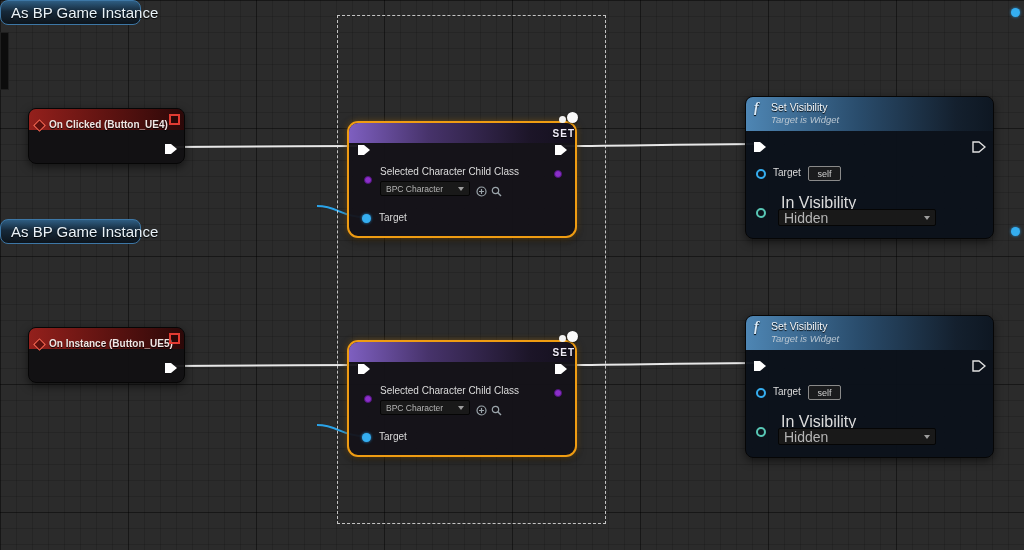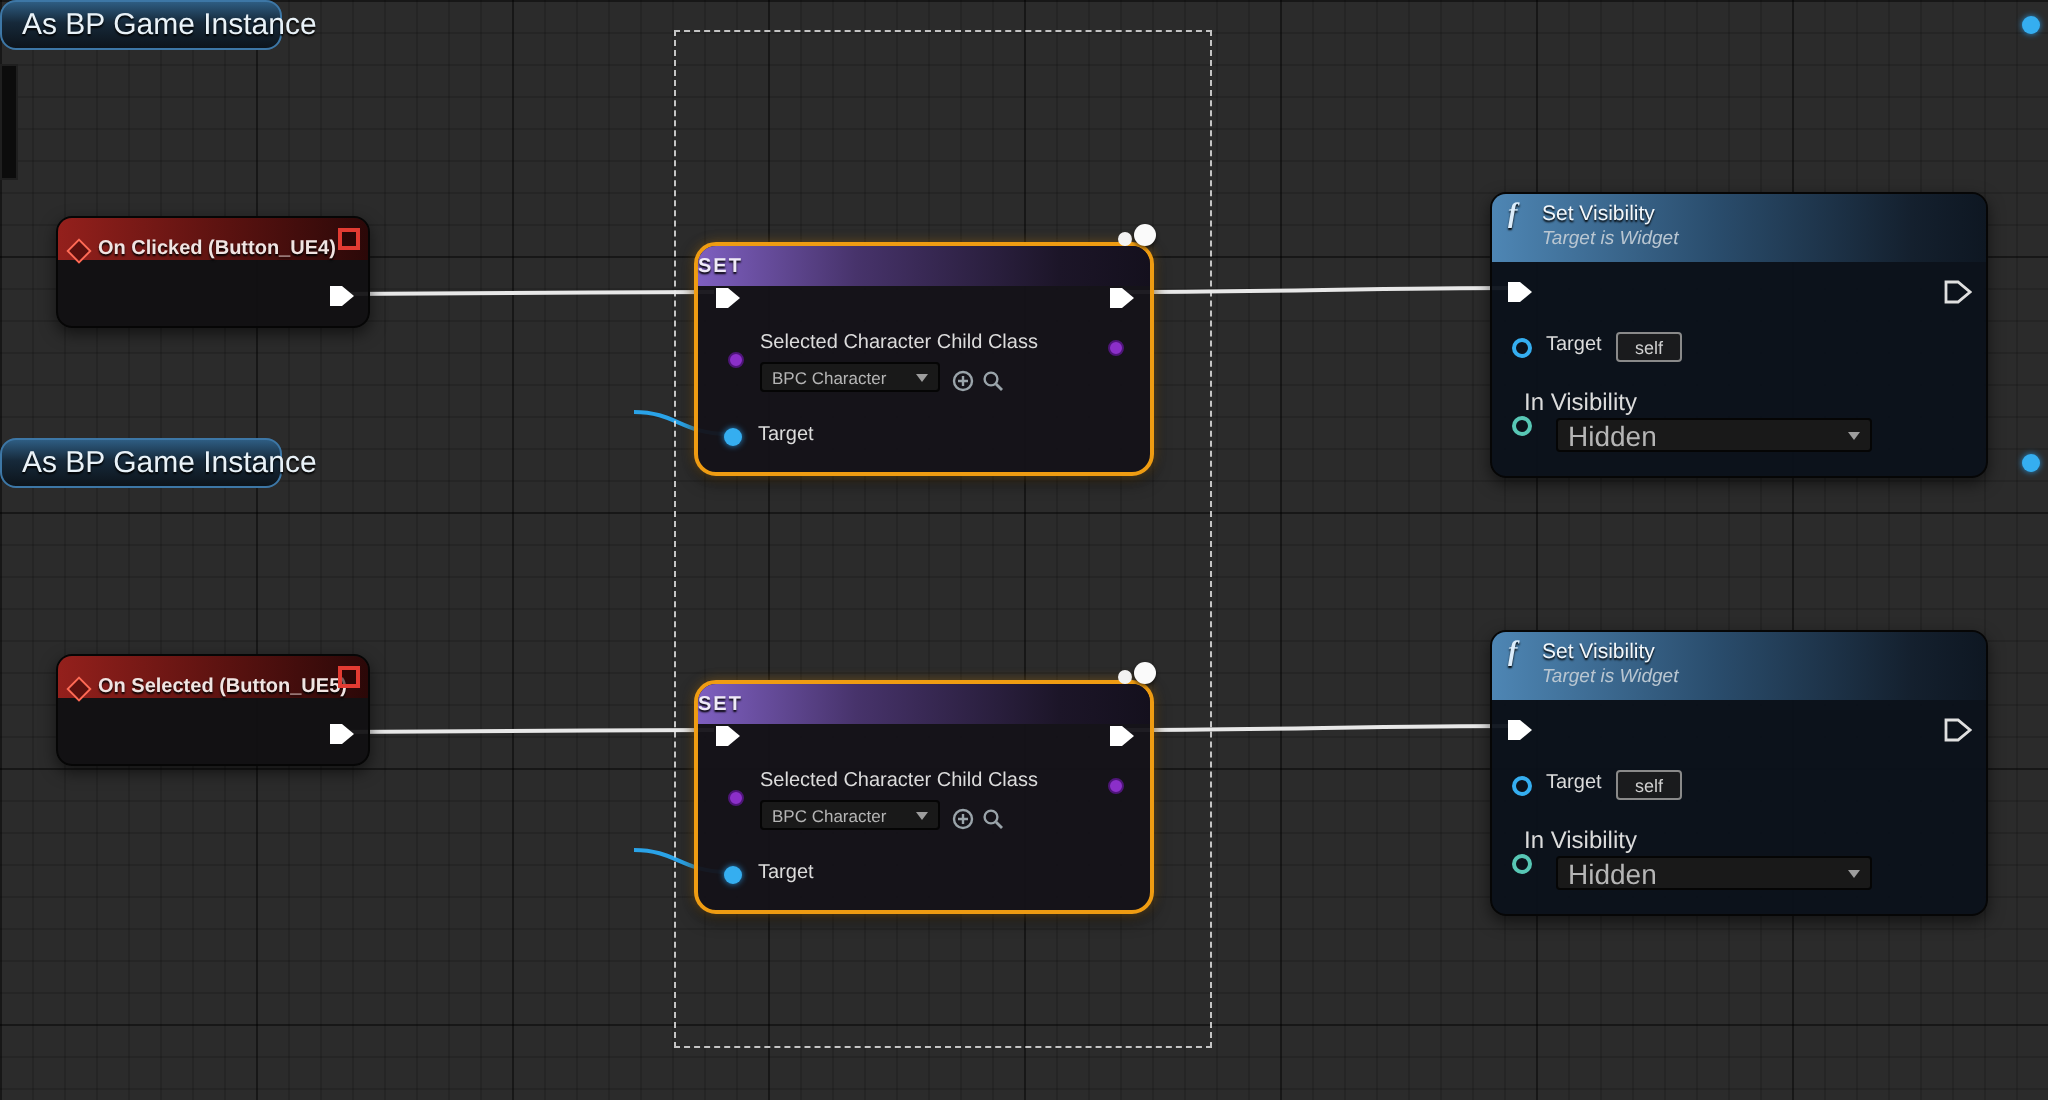--- a/index.html
+++ b/index.html
@@ -39,21 +39,21 @@
   .pin-cyan-filled{width:9px;height:9px;background:#35aef0;box-shadow:0 0 3px rgba(40,170,255,.8);}
   .pin-cyan-hollow{width:10px;height:10px;border:2px solid #35aef0;background:transparent;}
   .pin-purple{width:8px;height:8px;background:#8b2fc9;border:1px solid #4e1579;}
   .pin-enum-hollow{width:10px;height:10px;border:2px solid #58c7b5;background:transparent;}
   
   .set-node{left:347px;top:121px;width:226px;height:113px;border-radius:11px;
     border:2px solid #ef9c12;background:rgba(20,18,24,0.95);
     box-shadow:0 0 6px rgba(239,156,18,.35),0 3px 8px rgba(0,0,0,.55);}
   .set-header{height:20px;border-radius:9px 9px 0 0;position:relative;
     background:linear-gradient(90deg,#7e5fc0 0%,#47336b 35%,#1c1528 80%,#14101d 100%);
-    display:flex;align-items:center;justify-content:flex-start;}
+    display:flex;align-items:center;justify-content:flex-end;}
   .set-title{font-size:10px;font-weight:bold;color:#efeaf7;letter-spacing:1px;text-shadow:0 1px 1px #000;}
   .set-prop-label{position:absolute;left:31px;top:43px;font-size:10px;color:#dcdcdc;white-space:nowrap;}
   .set-target-label{position:absolute;left:30px;top:89px;font-size:10px;color:#dcdcdc;}
   .dd{position:absolute;background:#191919;border:1px solid #050505;border-radius:2px;
     color:#b5b5b5;display:flex;align-items:center;justify-content:space-between;
     padding:0 5px;box-sizing:border-box;}
   .dd-class{left:31px;top:58px;width:90px;height:15px;font-size:8.5px;}
   .dd-vis{left:32px;top:112px;width:158px;height:17px;font-size:14px;}
   .chev{width:0;height:0;border-left:3.5px solid transparent;border-right:3.5px solid transparent;border-top:4px solid #9d9d9d;}
   .mini-icon{position:absolute;width:11px;height:11px;}
@@ -64,21 +64,21 @@
   .vis-node{left:745px;top:96px;width:247px;height:141px;background:rgba(11,17,26,0.95);}
   .vis-header{height:34px;border-radius:7px 7px 0 0;position:relative;
     background:linear-gradient(90deg,#4e86b4 0%,#2a4d6d 45%,#14202e 85%,#0e1722 100%);}
   .fn-icon{position:absolute;left:8px;top:3px;font-family:"Liberation Serif",serif;font-style:italic;
     font-weight:bold;font-size:14px;color:#dcedfb;text-shadow:0 1px 1px #000;}
   .vis-title{position:absolute;left:25px;top:4px;font-size:10.5px;font-weight:normal;color:#f2f7fb;text-shadow:0 1px 1px #000;white-space:nowrap;}
   .vis-subtitle{position:absolute;left:25px;top:17px;font-size:9.5px;font-style:italic;color:#b9c6d1;white-space:nowrap;}
   .vis-target-label{position:absolute;left:27px;top:70px;font-size:10px;color:#dcdcdc;}
   .self-box{position:absolute;left:62px;top:69px;width:33px;height:15px;border:1px solid #8a8a8a;border-radius:2px;
     background:rgba(30,30,30,.8);color:#cfcfcf;font-size:9px;display:flex;align-items:center;justify-content:center;box-sizing:border-box;}
-  .vis-invis-label{position:absolute;left:16px;top:97px;font-size:12px;color:#dcdcdc;white-space:nowrap;}
+  .vis-invis-label{position:absolute;left:35px;top:97px;font-size:16px;color:#dcdcdc;white-space:nowrap;}
   
   .marquee{position:absolute;left:337px;top:15px;width:267px;height:507px;
     border:1px dashed rgba(235,235,235,.8);z-index:4;pointer-events:none;}
   .offscreen-a{position:absolute;left:57px;top:0;width:48px;height:7px;background:#0c0c0c;border:1px solid #1f1f1f;z-index:2;}
   .offscreen-b{position:absolute;left:0;top:32px;width:7px;height:56px;background:#0c0c0c;border:1px solid #1f1f1f;z-index:2;}
 </style>
 </head>
 <body>
 
 <div class="graph">
@@ -188,21 +188,21 @@
         <span class="chev"></span>
       </div>
     </div>
   </div>
 
   <div class="row row2">
 
     <div class="node event-node">
       <div class="event-header">
         <span class="event-icon"></span>
-        <span class="event-title">On Selected (Button_UE5)</span>
+        <span class="event-title">On Instance (Button_UE5)</span>
         <span class="delegate-pin"></span>
       </div>
       <span class="exec" style="right:6px;top:32px;">
         <svg width="14" height="12">
             <path d="M1 1 L7 1 L13 6 L7 11 L1 11 Z" fill="#ffffff"></path>
           </svg>
       </span>
     </div>
 
     <div class="getter-node">

